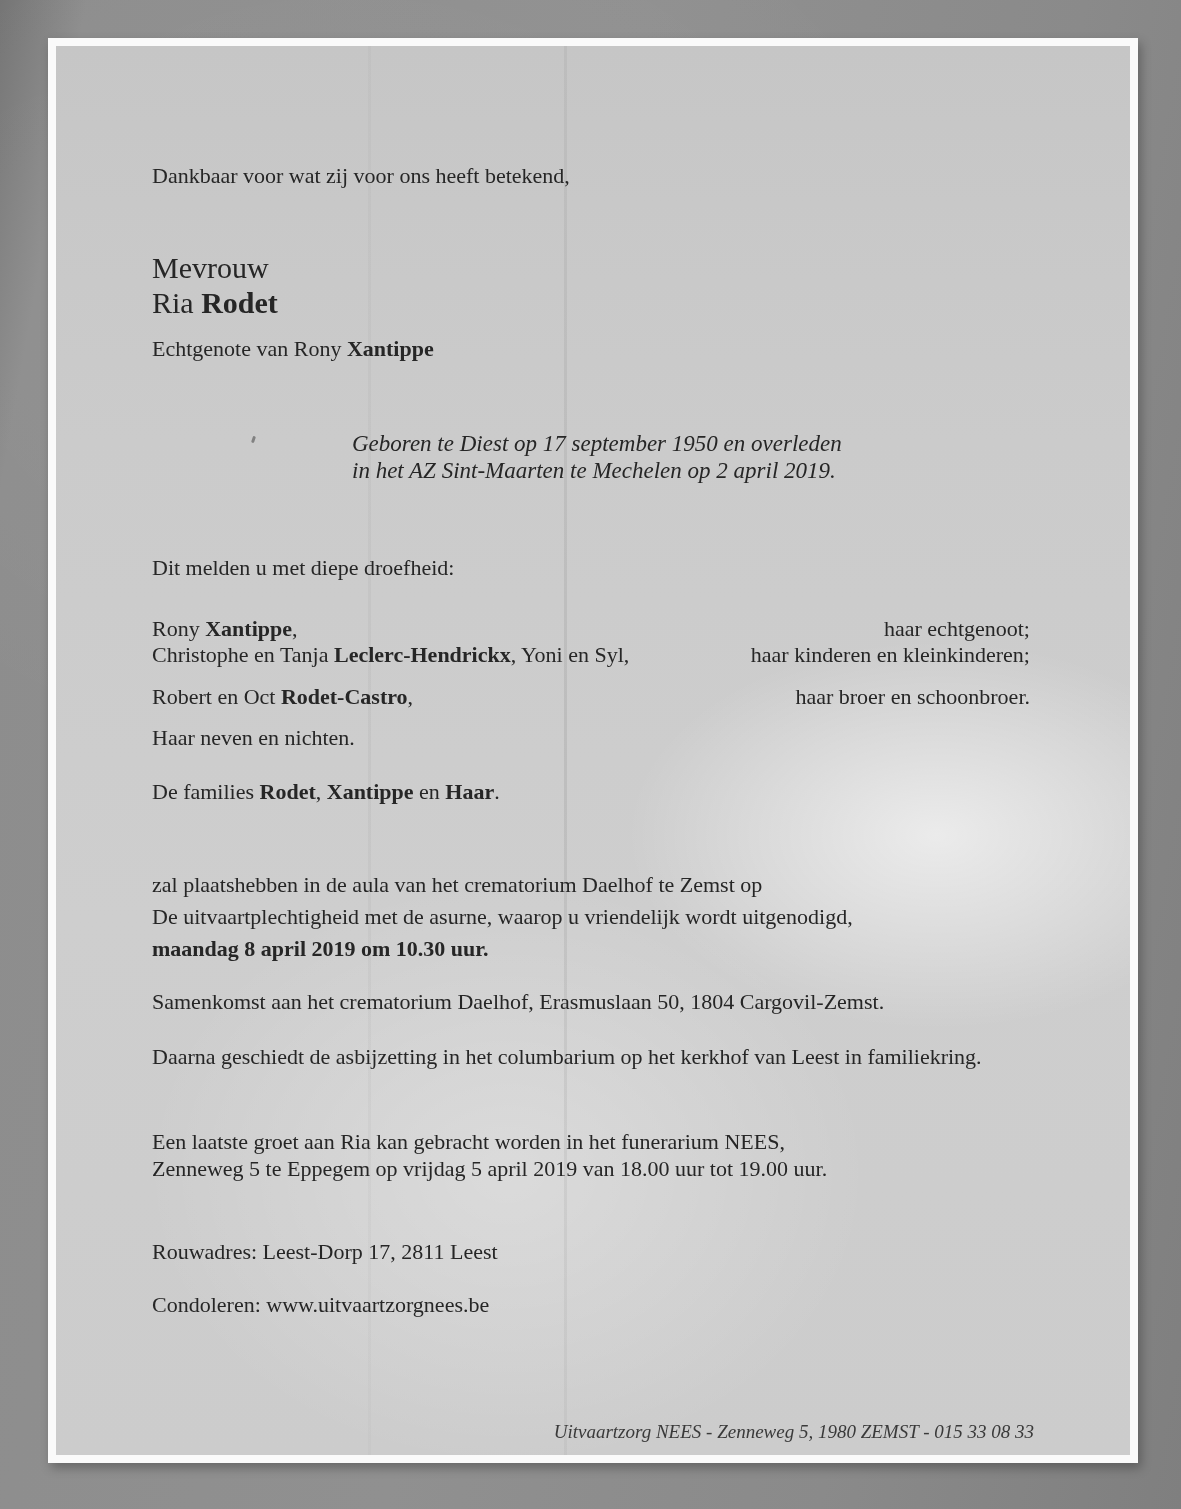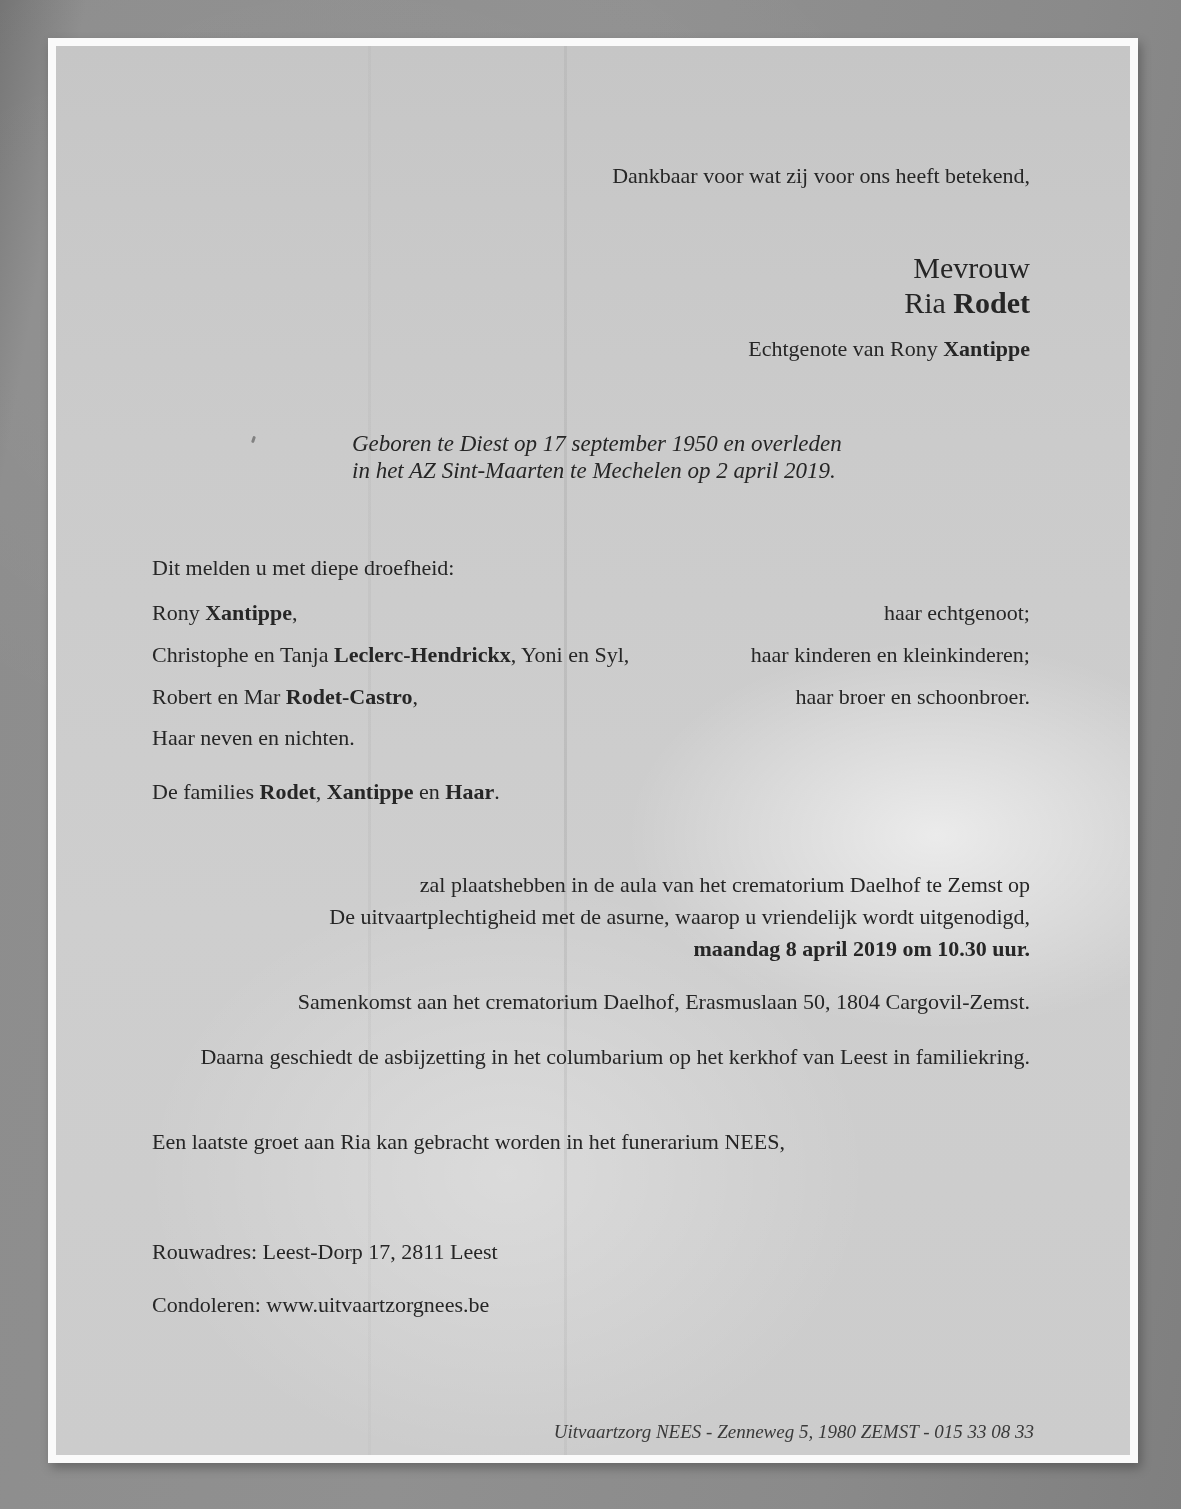--- a/index.html
+++ b/index.html
@@ -32,30 +32,30 @@
   .crease {
     position: absolute; top: 0; bottom: 0; width: 3px;
     background: linear-gradient(180deg, rgba(110,110,110,0.10), rgba(110,110,110,0.16) 50%, rgba(110,110,110,0.08));
   }
   .speck {
     position: absolute; width: 3px; height: 7px;
     background: rgba(70,70,70,0.55);
     border-radius: 2px; transform: rotate(18deg);
   }
   .blk { position: absolute; left: 96px; right: 100px; }
-  .center { text-align: right; font-family: Liberation Serif, serif; }
+  .center { text-align: left; font-family: Liberation Serif, serif; }
   .nowrap { white-space: nowrap; }
   .intro      { top: 116px; line-height: 28px; }
   .salutation { top: 204px; font-size: 30px; line-height: 36px; }
   .name       { top: 239px; font-size: 30px; line-height: 36px; }
   .spouse     { top: 286px; font-size: 22px; line-height: 34px; }
   .born       { top: 384px; left: 296px; right: 40px; font-style: italic; font-size: 23px; line-height: 27px; text-align: left; }
   .announce   { top: 509px; }
   .row        { display: flex; justify-content: space-between; align-items: baseline; }
-  .row-1      { top: 554px; }
+  .row-1      { top: 570px; }
   .row-2      { top: 596px; }
   .row-3      { top: 638px; }
   .nephews    { top: 679px; }
   .families   { top: 733px; }
   .ceremony   { top: 823px; line-height: 32px; }
   .meeting    { top: 943px; }
   .columb     { top: 998px; }
   .visitation { top: 1082px; line-height: 27px; }
   .mourning   { top: 1193px; }
   .condol     { top: 1246px; }
@@ -93,40 +93,41 @@
       <span><span>Rony </span><b>Xantippe</b><span>,</span></span>
       <span class="nowrap">haar echtgenoot;</span>
     </div>
 
     <div class="blk row row-2">
       <span><span>Christophe en Tanja </span><b>Leclerc-Hendrickx</b><span>, Yoni en Syl,</span></span>
       <span class="nowrap">haar kinderen en kleinkinderen;</span>
     </div>
 
     <div class="blk row row-3">
-      <span><span>Robert en Mar </span><b>Rodet-Castro</b><span>,</span></span>
+      <span><span>Robert en Oct </span><b>Rodet-Castro</b><span>,</span></span>
       <span class="nowrap">haar broer en schoonbroer.</span>
     </div>
 
     <div class="blk nephews">Haar neven en nichten.</div>
 
     <div class="blk families"><span>De families </span><b>Rodet</b><span>, </span><b>Xantippe</b><span> en </span><b>Haar</b><span>.</span></div>
 
     <div class="blk ceremony center">
       <div class="nowrap">zal plaatshebben in de aula van het crematorium Daelhof te Zemst op</div>
       <div class="nowrap">De uitvaartplechtigheid met de asurne, waarop u vriendelijk wordt uitgenodigd,</div>
       <div class="nowrap"><b>maandag 8 april 2019 om 10.30 uur.</b></div>
     </div>
 
     <div class="blk meeting center nowrap">Samenkomst aan het crematorium Daelhof, Erasmuslaan 50, 1804 Cargovil-Zemst.</div>
 
     <div class="blk columb center nowrap">Daarna geschiedt de asbijzetting in het columbarium op het kerkhof van Leest in familiekring.</div>
 
     <div class="blk visitation">
       <div class="nowrap">Een laatste groet aan Ria kan gebracht worden in het funerarium NEES,</div>
+      <div class="nowrap">Zenneweg 5 te Eppegem op vrijdag 5 april 2019 van 18.00 uur tot 19.00 uur.</div>
     </div>
 
     <div class="blk mourning">Rouwadres: Leest-Dorp 17, 2811 Leest</div>
 
     <div class="blk condol">Condoleren: www.uitvaartzorgnees.be</div>
 
     <div class="blk footer nowrap">Uitvaartzorg NEES - Zenneweg 5, 1980 ZEMST - 015 33 08 33</div>
 
   </div>
 </div>

